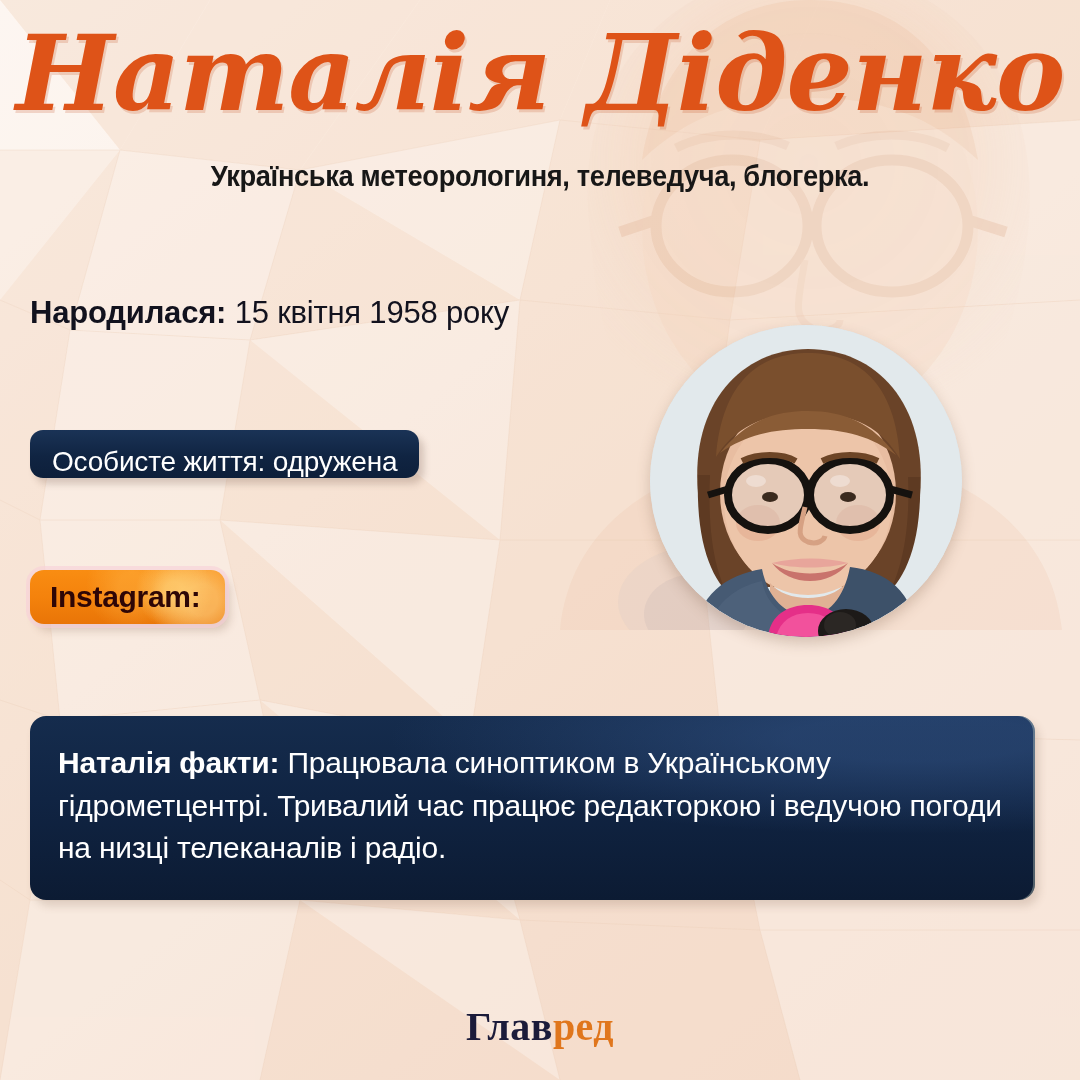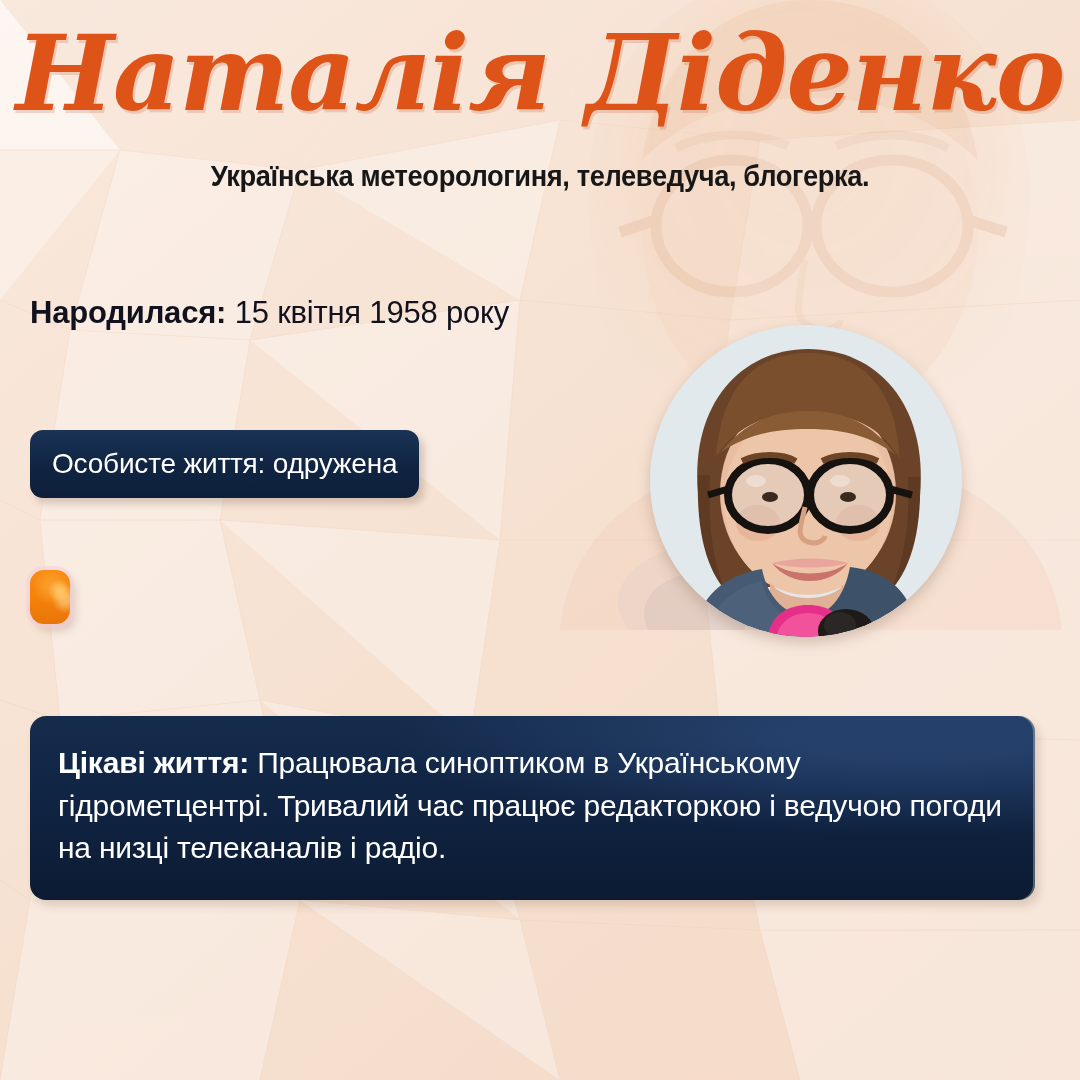--- a/index.html
+++ b/index.html
@@ -50,25 +50,26 @@
     white-space:nowrap;
   }
   .born b{font-weight:700;margin-top:32px;}
 
   
   .badge{
     position:absolute;display:inline-flex;align-items:center;
     box-sizing:border-box;white-space:nowrap;
   }
   .badge-navy{
-    left:30px;top:430px;height:68px;padding:17px 22px;
+    left:30px;top:430px;height:48px;padding:0 22px;
     background:linear-gradient(180deg,#1a3356 0%,#102442 55%,#0d1f3a 100%);
     border-radius:13px;
     color:#fff;font-size:28px;letter-spacing:-.2px;
     box-shadow:5px 6px 7px rgba(90,60,45,.22);
+    align-items:flex-end;
   }
   .badge-insta{
     left:30px;top:570px;height:54px;padding:0 20px;
     background:
       radial-gradient(circle at 74% 38%, rgba(255,210,120,.70) 0 6%, rgba(255,190,90,0) 26%),
       radial-gradient(circle at 88% 55%, rgba(255,215,140,.60) 0 9%, rgba(255,200,110,0) 30%),
       radial-gradient(circle at 52% 30%, rgba(255,180,70,.45) 0 12%, rgba(255,170,60,0) 42%),
       linear-gradient(180deg,#f98d12 0%,#f4820c 50%,#e97507 100%);
     border-radius:14px;
     color:#3d0808;font-size:30px;letter-spacing:-.3px;
@@ -228,24 +229,25 @@
   <div class="born">
     <b>Народилася:</b>
     <span>15 квітня 1958 року</span>
   </div>
 
   <div class="badge badge-navy">
     <span>Особисте життя: одружена</span>
   </div>
 
   <div class="badge badge-insta">
+    <b>Instagram:</b>
   </div>
 
   <div class="facts">
-    <b>Цікаві життя:</b>
+    <b>Наталія факти:</b>
     <span>Працювала синоптиком в Українському гідрометцентрі. Тривалий час працює редакторкою і ведучою погоди на низці телеканалів і радіо.</span>
   </div>
 
   <div class="portrait">
     <svg viewBox="0 0 312 312" preserveAspectRatio="xMidYMid slice">
       <defs>
         <clipPath id="pc">
             <circle cx="156" cy="156" r="156"></circle>
           </clipPath>
       </defs>
@@ -302,14 +304,17 @@
 
         <path d="M118,312 C120,290 138,280 158,280 C178,280 196,290 198,312 Z" fill="#e52f88"></path>
         <path d="M126,312 C130,296 142,288 158,288 C174,288 186,296 190,312 Z" fill="#f2519c"></path>
 
         <ellipse cx="196" cy="306" rx="28" ry="22" fill="#1d1a18"></ellipse>
         <ellipse cx="190" cy="300" rx="16" ry="13" fill="#2b2724"></ellipse>
       </g>
     </svg>
   </div>
 
+  <div class="logo">
+    <span class="a">Глав</span><span class="b">ред</span>
+  </div>
 
 </div>
 
 </body></html>

